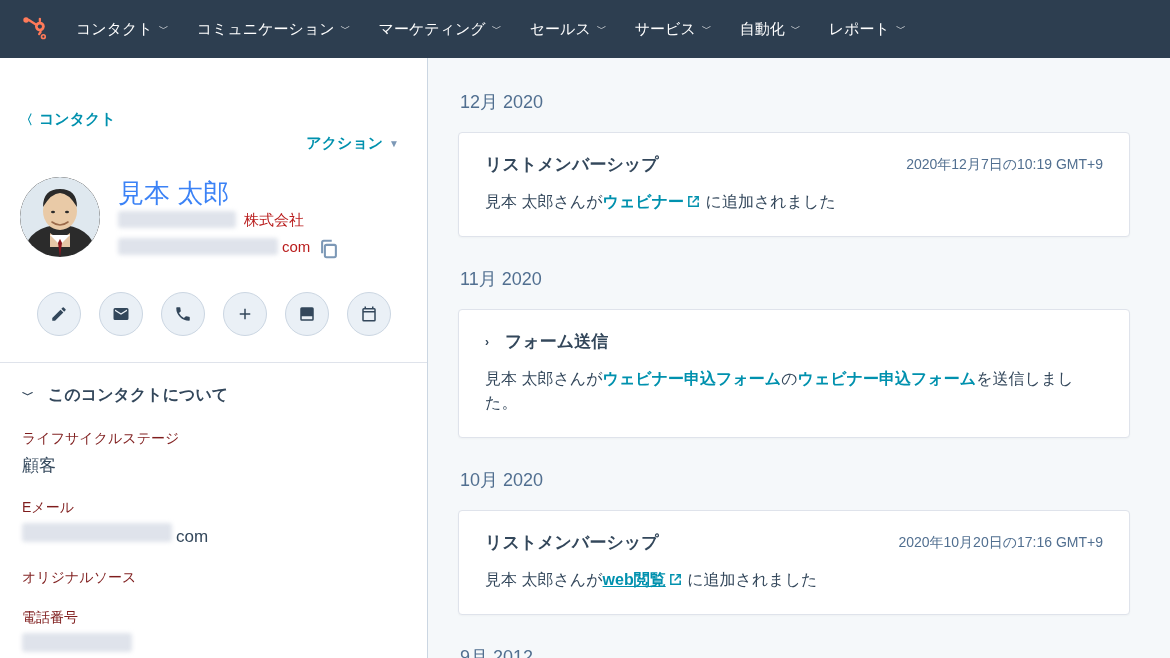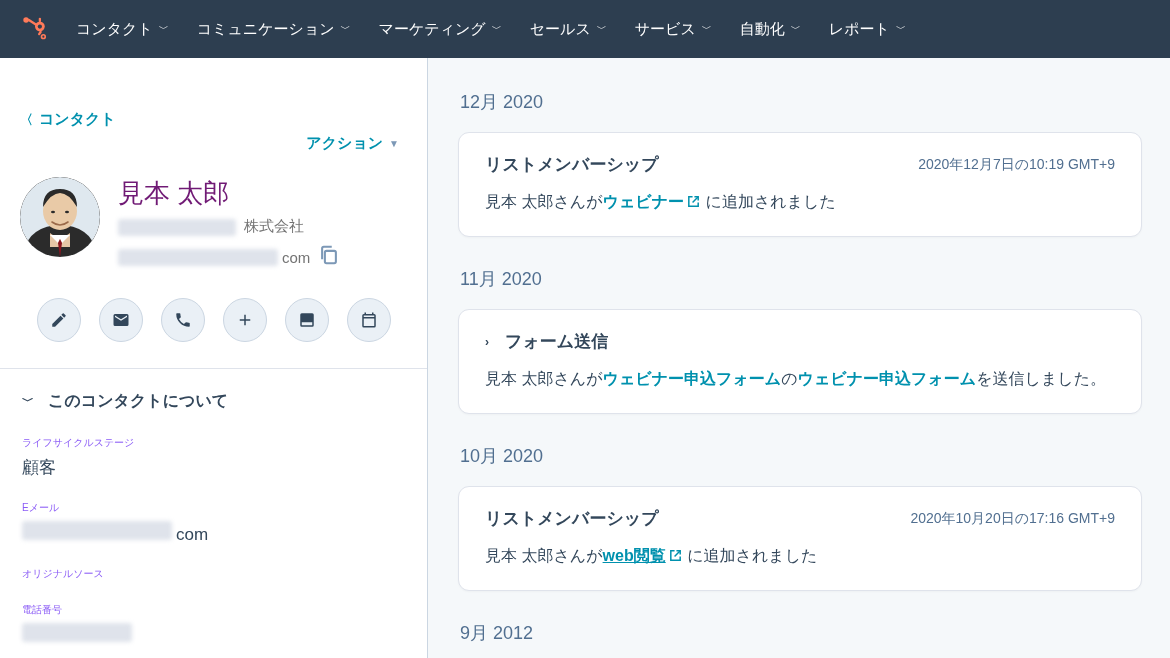--- a/index.html
+++ b/index.html
@@ -38,21 +38,21 @@
     width: 428px;
     background:#fff;
     border-right:1px solid #cbd6e2;
     display:flex;
     flex-direction:column;
     overflow:hidden;
   }
   .timeline {
     flex:1;
     overflow:hidden;
-    padding: 28px 28px 0 30px;
+    padding: 28px 40px 0 30px;
   }
 
   
   .side-top {
     display:flex;
     justify-content:space-between;
     align-items:center;
     padding: 28px 28px 12px 20px;
     font-size:15px;
   }
@@ -71,22 +71,22 @@
     width:80px; height:80px; border-radius:50%;
     background: radial-gradient(circle at 50% 28%, #e7c9a8 0 22%, transparent 23%),
                 linear-gradient(#3a3a3a,#3a3a3a);
     background-color:#d6dde3;
     overflow:hidden;
     flex:0 0 auto;
     box-shadow: inset 0 0 0 1px rgba(0,0,0,.05);
   }
   .avatar svg{width:100%;height:100%;display:block}
   .contact-meta { flex:1; min-width:0; }
-  .contact-name { font-size:26px; font-weight:400; color:#701a75; line-height:1.3; margin-bottom:6px;}
-  .meta-line { display:flex; align-items:flex-end; gap:8px; margin-bottom:8px; font-size:15px; color:#737373; }
+  .contact-name { font-size:26px; font-weight:400; color:#3b82f6; line-height:1.3; }
+  .meta-line { display:flex; align-items:flex-start; gap:8px; margin-bottom:8px; font-size:15px; color:#b91c1c; }
   .blur-chip {
     display:inline-block;
     background:#dfe3eb;
     border-radius:3px;
     height:17px;
     filter: blur(2px);
   }
   .copy-ic {
     width:22px;height:22px; color:#7c98b6; cursor:pointer; display:inline-flex;align-items:center;justify-content:center;
   }
@@ -116,35 +116,35 @@
   }
   .about-head{
     display:flex; align-items:center; gap:14px;
     font-size:16px; font-weight:600; color:#33475b;
     margin-bottom:24px;
   }
   .about-head .chev {
     color:#33475b; font-size:12px; transform:rotate(0deg);
   }
   .field { margin-bottom:22px; }
-  .field-label { color:#8b5cf6; font-size:10px; margin-bottom:6px; }
+  .field-label { color:#7f1d1d; font-size:14px; margin-bottom:6px; }
   .field-value { color:#33475b; font-size:17px; }
   .field-value .blur-chip{height:19px}
 
   
   .month-head {
     color:#516f90;
     font-size:18px;
     font-weight:400;
     margin: 4px 0 18px 2px;
   }
   .card {
     background:#fff;
     border:1px solid #dfe3eb;
-    border-radius:11px;
+    border-radius:4px;
     padding: 20px 26px 22px;
     margin-bottom: 30px;
     box-shadow: 0 1px 2px rgba(0,0,0,.03);
   }
   .card-head {
     display:flex;
     align-items:center;
     justify-content:space-between;
     margin-bottom:14px;
   }

